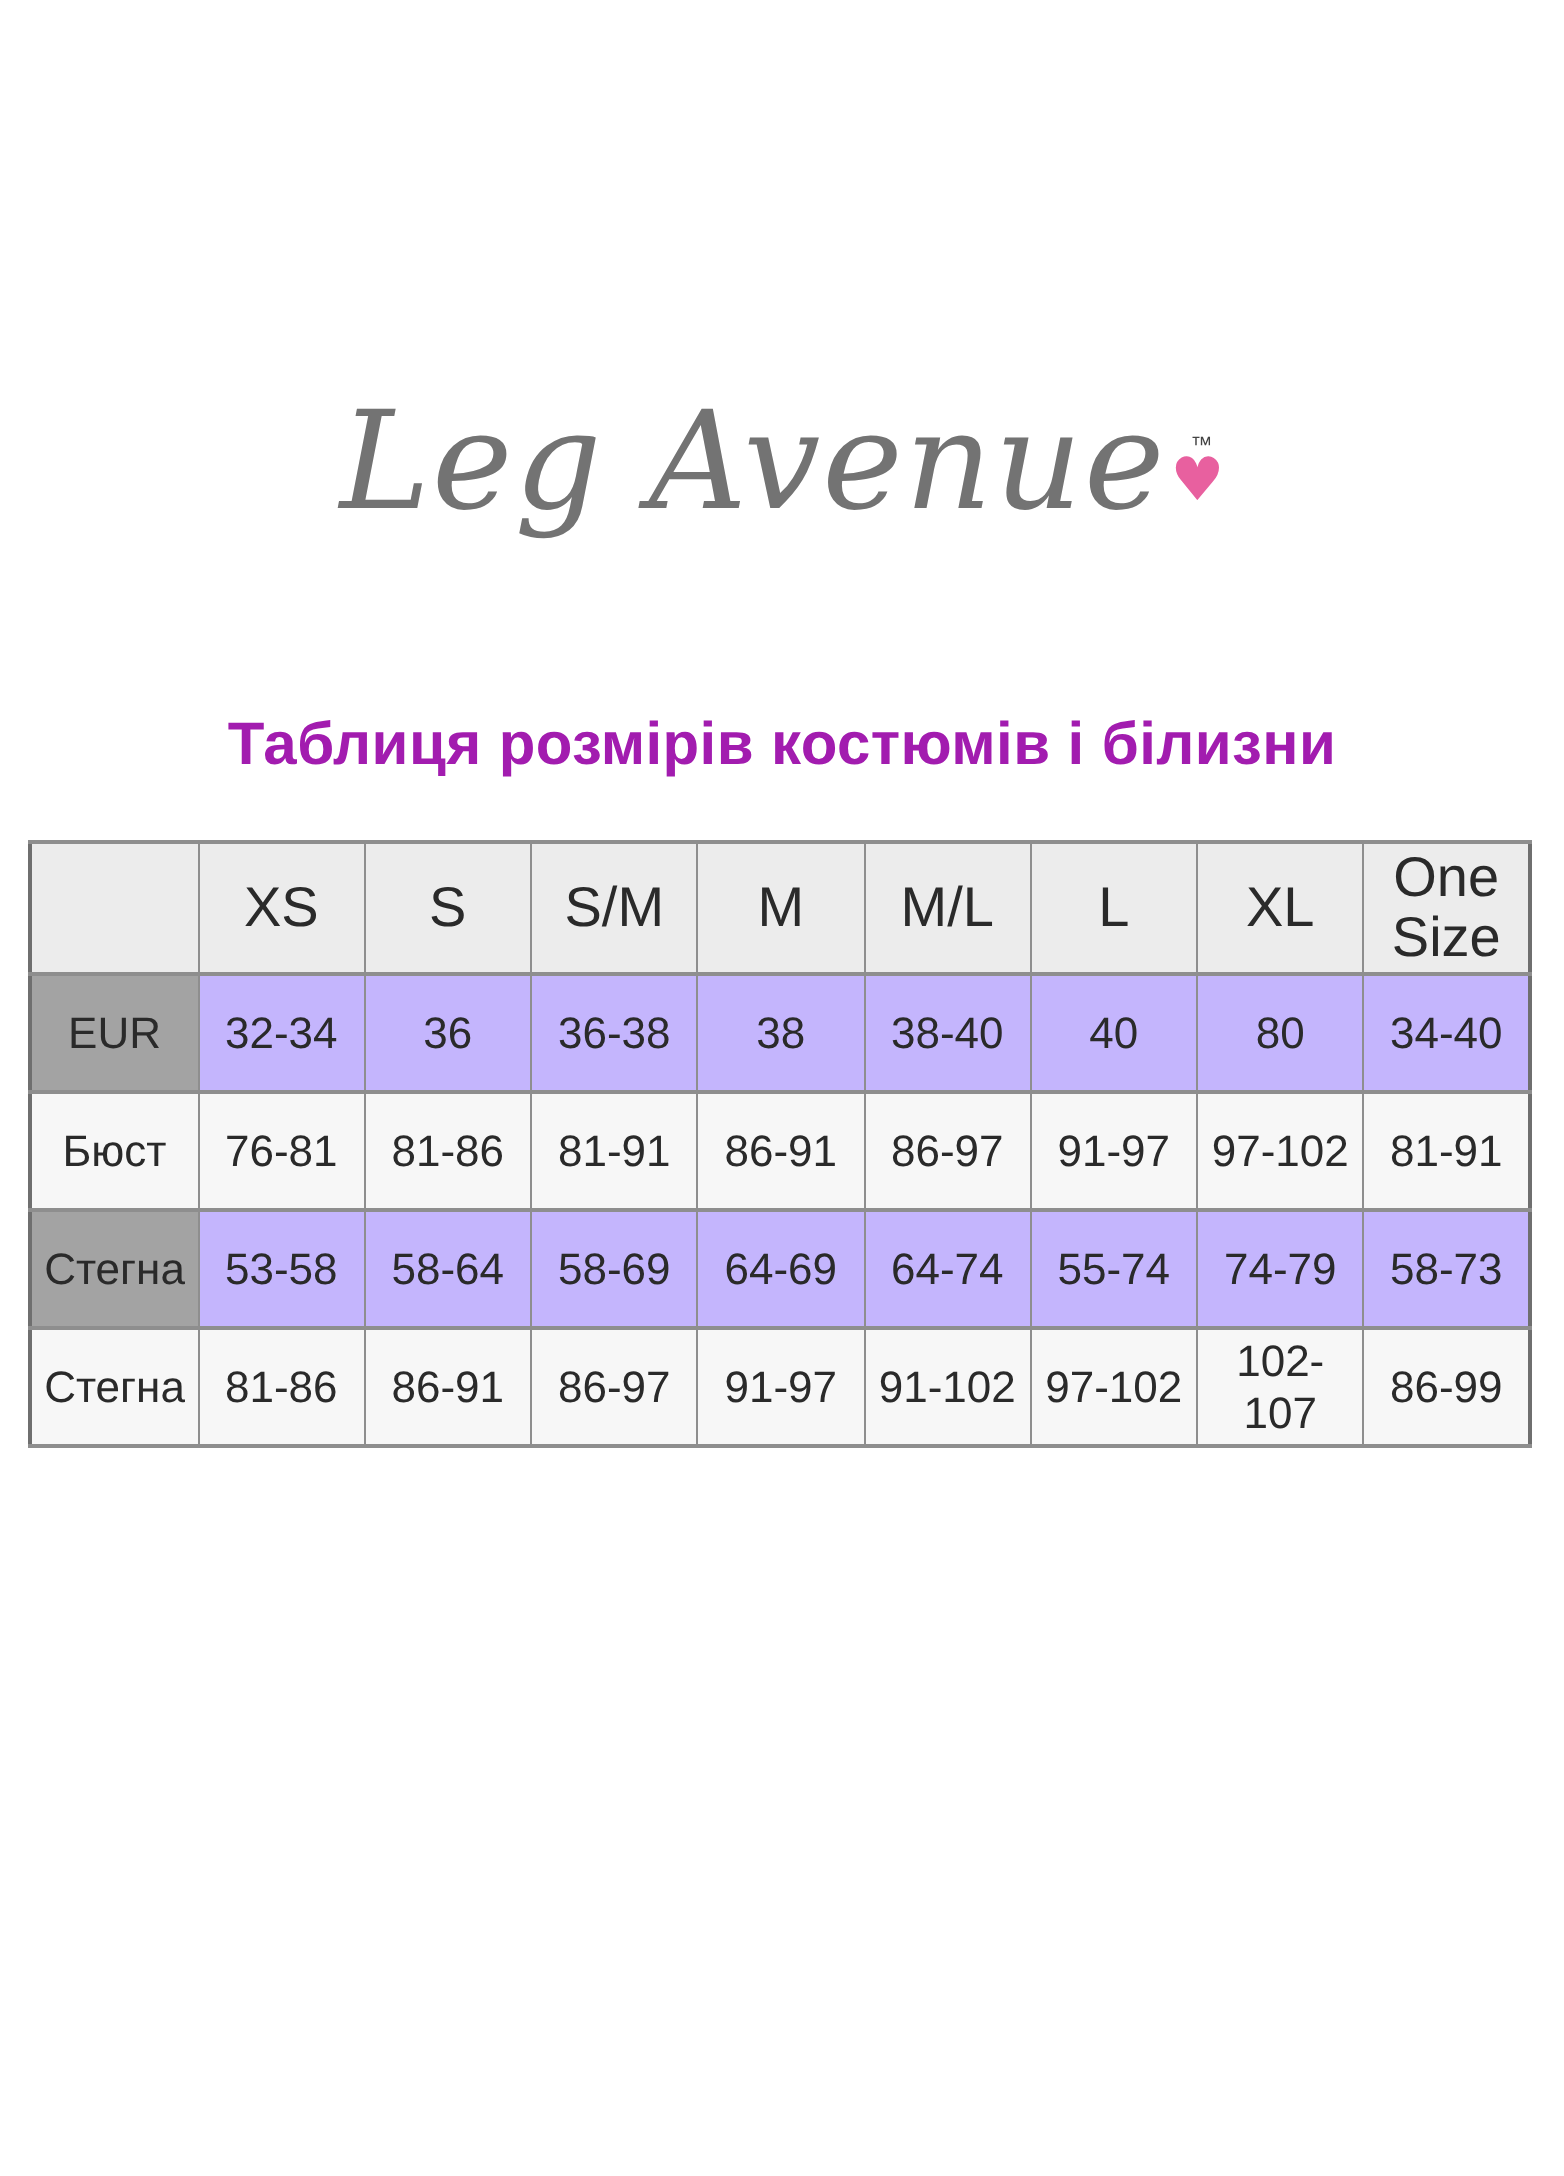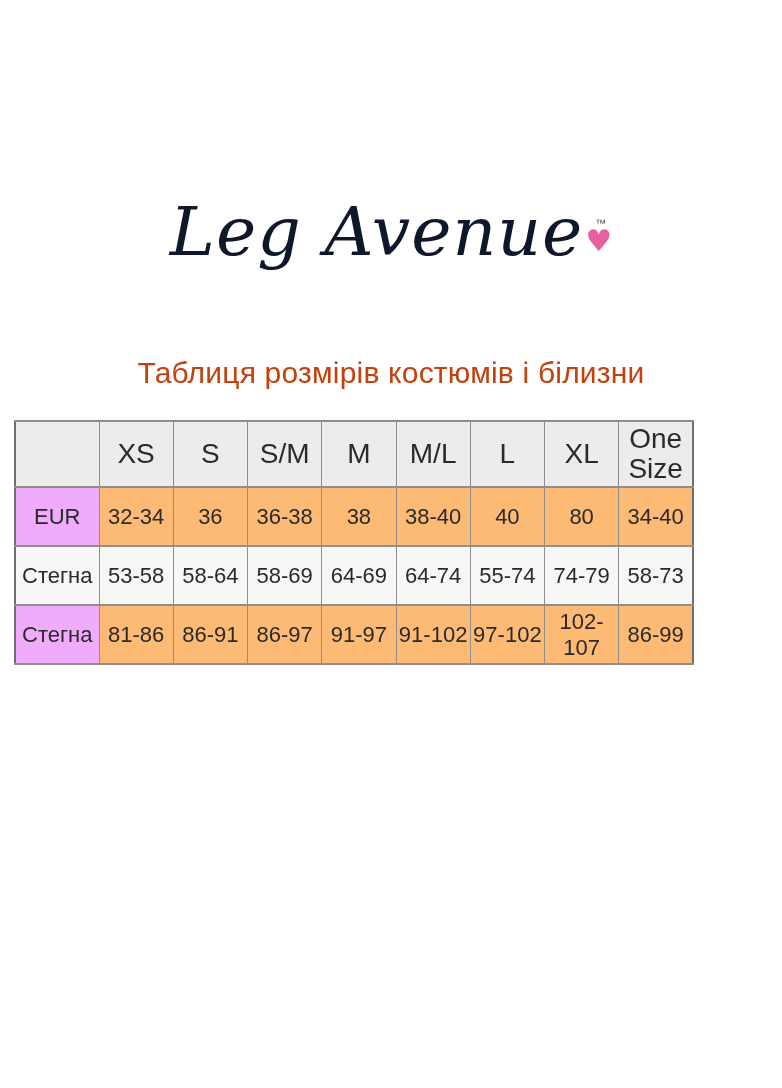--- a/index.html
+++ b/index.html
@@ -26,21 +26,21 @@
     left: 0;
     width: 100%;
     text-align: center;
     white-space: nowrap;
   }
   .logo-text {
     font-family: "DejaVu Serif", "Liberation Serif", serif;
     font-style: italic;
     font-size: 68px;
     line-height: 1;
-    color: #0f172a;
+    color: #737373;
     letter-spacing: 1px;
   }
   .logo-mark {
     display: inline-block;
     vertical-align: baseline;
     text-align: left;
     margin-left: 2px;
     position: relative;
     top: -4px;
   }
@@ -61,30 +61,30 @@
   }
   
   .title {
     position: absolute;
     top: 356px;
     left: 0;
     width: 100%;
     margin: 0;
     text-align: center;
     font-size: 30px;
-    font-weight: normal;
-    color: #c2410c;
+    font-weight: bold;
+    color: #a21caf;
     letter-spacing: 0.2px;
   }
   
   table.size-table {
     position: absolute;
     top: 420px;
     left: 14px;
-    width: 680px;
+    width: 752px;
     border-collapse: collapse;
     table-layout: fixed;
     border: 2px solid var(--outer-border, #6f6f6f);
   }
   table.size-table th,
   table.size-table td {
     border-left: 1px solid var(--border, #8e8e8e);
     border-right: 1px solid var(--border, #8e8e8e);
     border-top: 2px solid var(--border, #8e8e8e);
     border-bottom: 2px solid var(--border, #8e8e8e);
@@ -97,26 +97,26 @@
     overflow: hidden;
   }
   table.size-table col.label-col { width: 84px; }
   table.size-table thead th {
     background: var(--header-bg, #ececec);
     font-size: 28px;
     line-height: 1.08;
   }
   table.size-table td {
     font-size: 22px;
-    background: #fdba74;
+    background: #c4b5fd;
   }
   table.size-table th.rowlabel {
     font-size: 22px;
     line-height: 1.15;
-    background: #f0abfc;
+    background: #a3a3a3;
   }
   table.size-table tbody tr:nth-child(even) td,
   table.size-table tbody tr:nth-child(even) th.rowlabel {
     background: var(--row-alt-bg, #f7f7f7);
   }
 </style>
 </head>
 <body>
 
 <div class="page">
@@ -150,20 +150,31 @@
           <td>32-34</td>
           <td>36</td>
           <td>36-38</td>
           <td>38</td>
           <td>38-40</td>
           <td>40</td>
           <td>80</td>
           <td>34-40</td>
         </tr>
         <tr>
+          <th class="rowlabel">Бюст</th>
+          <td>76-81</td>
+          <td>81-86</td>
+          <td>81-91</td>
+          <td>86-91</td>
+          <td>86-97</td>
+          <td>91-97</td>
+          <td>97-102</td>
+          <td>81-91</td>
+        </tr>
+        <tr>
           <th class="rowlabel">Стегна</th>
           <td>53-58</td>
           <td>58-64</td>
           <td>58-69</td>
           <td>64-69</td>
           <td>64-74</td>
           <td>55-74</td>
           <td>74-79</td>
           <td>58-73</td>
         </tr>

